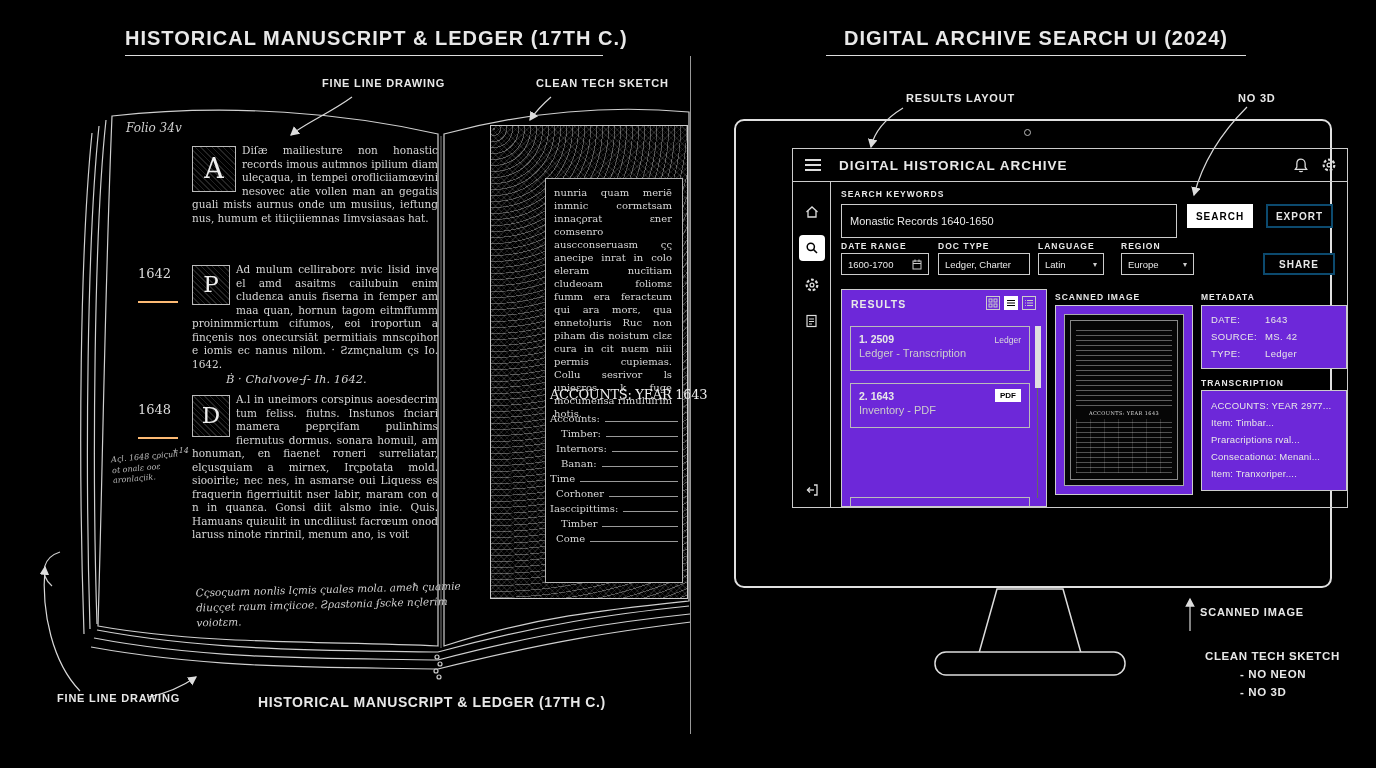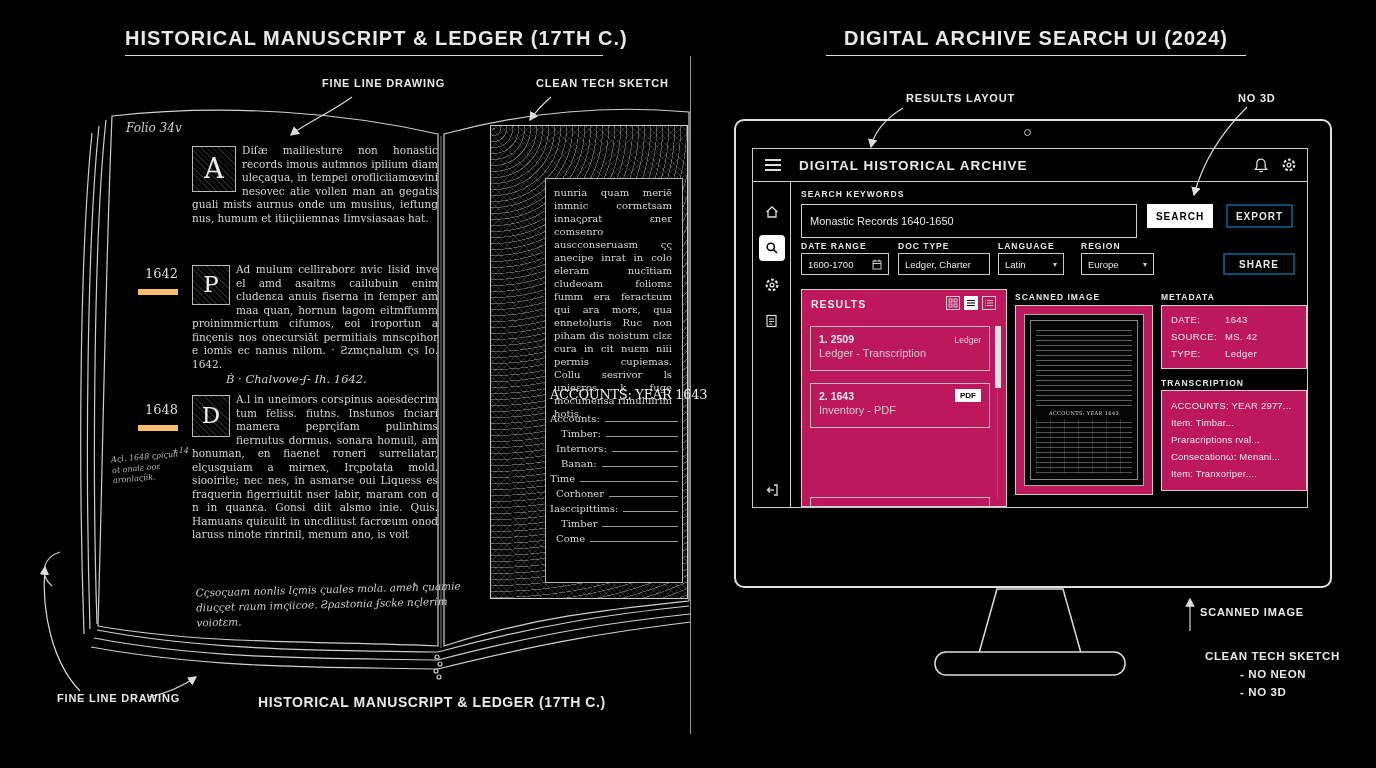--- a/index.html
+++ b/index.html
@@ -13,22 +13,22 @@
   .big-title{font-weight:bold;font-size:20px;letter-spacing:1px;text-align:center;
              border-bottom:1.5px solid #ddd;padding-bottom:5px;white-space:nowrap}
   .ann{font-size:11px;font-weight:bold;letter-spacing:.8px;white-space:nowrap}
   .caption{font-size:14px;font-weight:bold;letter-spacing:.6px;text-align:center;white-space:nowrap}
 
   
   .ms{font-family:"DejaVu Serif",serif;color:#d6d6d6;font-size:10.5px;line-height:13.5px;text-align:justify}
   .dropcap{float:left;border:1px solid #bbb;margin:2px 6px 0 0;display:flex;align-items:center;justify-content:center;
            font-family:"DejaVu Serif",serif;color:#eee;
            background:repeating-linear-gradient(45deg,rgba(255,255,255,.14) 0 1px,transparent 1px 4px)}
-  .yr{font-family:"DejaVu Serif",serif;font-size:13px;color:#ddd;text-align:right;
-      border-bottom:6px solid #fdba74;padding-bottom:8px}
+  .yr{font-family:"DejaVu Serif",serif;font-size:13px;color:#ddd;text-align:left;
+      border-bottom:2px solid #fdba74;padding-bottom:20px}
   .mnote{font-family:"DejaVu Serif",serif;font-style:italic;font-size:8px;line-height:10.5px;color:#b8b8b8}
   .script{font-family:"DejaVu Serif",serif;font-style:italic;color:#cfcfcf}
 
   
   .ornate{position:absolute;border:1.5px solid #ccc;
      background:
        repeating-radial-gradient(circle at 3px 3px,rgba(255,255,255,.32) 0 .8px,transparent 1px 6px),
        repeating-linear-gradient(45deg,rgba(255,255,255,.10) 0 1px,transparent 1px 4px),
        repeating-linear-gradient(-45deg,rgba(255,255,255,.10) 0 1px,transparent 1px 4px)}
   .ornate-inner{position:absolute;left:54px;top:52px;right:4px;bottom:15px;background:#000;border:1px solid #b5b5b5}
@@ -52,21 +52,21 @@
   .hamburger span{display:block;height:2px;background:#ddd}
   .t-lbl{position:absolute;font-size:8.5px;font-weight:bold;letter-spacing:1px;color:#e8e8e8;white-space:nowrap}
   .field{position:absolute;border:1px solid #ccc;display:flex;align-items:center;padding:0 6px;font-size:9.5px;
          background:#000;white-space:nowrap;cursor:pointer}
   .field .caret{margin-left:auto;font-size:8px;color:#ccc}
   .btn{position:absolute;border:2px solid #0c4a6e;display:flex;align-items:center;justify-content:center;
        font-size:10px;font-weight:bold;letter-spacing:1px;background:#000;color:#e8e8e8;cursor:pointer}
   .btn.primary{background:#fff;color:#000;border-color:#fff}
   .search-input{position:absolute;background:#000;border:1px solid #ccc;color:#e8e8e8;font-size:11px;
                 font-family:"Liberation Sans",sans-serif;padding:16px 8px}
-  .panel{position:absolute;border:1px solid #ccc;background:#be185d}
+  .panel{position:absolute;border:1px solid #ccc;background:#6d28d9}
   .ritem{position:absolute;left:8px;width:180px;height:45px;border:1px solid #bbb;padding:6px 8px;cursor:pointer}
   .ritem .t{font-size:10.5px;font-weight:bold}
   .ritem .s{font-size:11px;color:#ccc;margin-top:2px}
   .ritem .tag{position:absolute;right:8px;top:8px;font-size:8.5px;color:#ddd}
   .ritem .tag.badge{top:5px;background:#fff;color:#000;font-weight:bold;padding:2px 5px;font-size:8px}
   .vicon{width:14px;height:14px;border:1px solid #ccc;display:flex;align-items:center;justify-content:center;cursor:pointer}
   .vicon.active{background:#fff;border-color:#fff}
   .sb-track{position:absolute;right:8px;top:36px;bottom:8px;width:1px;background:#666}
   .sb-thumb{position:absolute;right:5px;top:36px;width:6px;height:62px;background:#e0e0e0;cursor:pointer}
   .scan-thumb{position:absolute;inset:8px;border:1px solid #aaa;background:#060606;padding:5px;display:flex;
@@ -206,21 +206,21 @@
 
   <div class="divider" style="left:690px;top:56px;height:678px"></div>
 
   <div class="abs big-title" style="left:826px;top:27px;width:420px">DIGITAL ARCHIVE SEARCH UI (2024)</div>
   <div class="abs ann" style="left:906px;top:92px">RESULTS LAYOUT</div>
   <div class="abs ann" style="left:1238px;top:92px">NO 3D</div>
 
   <div class="monitor" style="left:734px;top:119px;width:598px;height:469px"></div>
   <div class="camera" style="left:1024px;top:129px"></div>
 
-  <div class="app" style="left:752px;top:148px;width:556px;height:360px">
+  <div class="app" style="left:792px;top:148px;width:556px;height:360px">
 
     <div class="app-topbar">
       <div class="hamburger">
           <span></span>
           <span></span>
           <span></span>
         </div>
       <div class="app-title">DIGITAL HISTORICAL ARCHIVE</div>
       <svg class="abs" style="left:500px;top:8px" width="16" height="16" viewBox="0 0 15 15">
         <g stroke="#ddd" stroke-width="1.2" fill="none">

